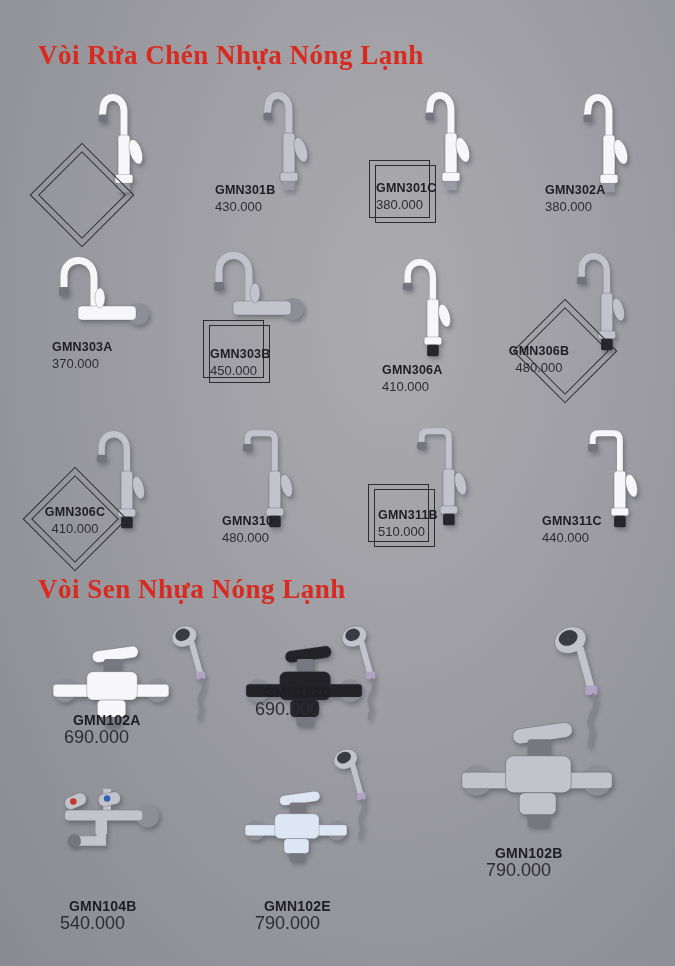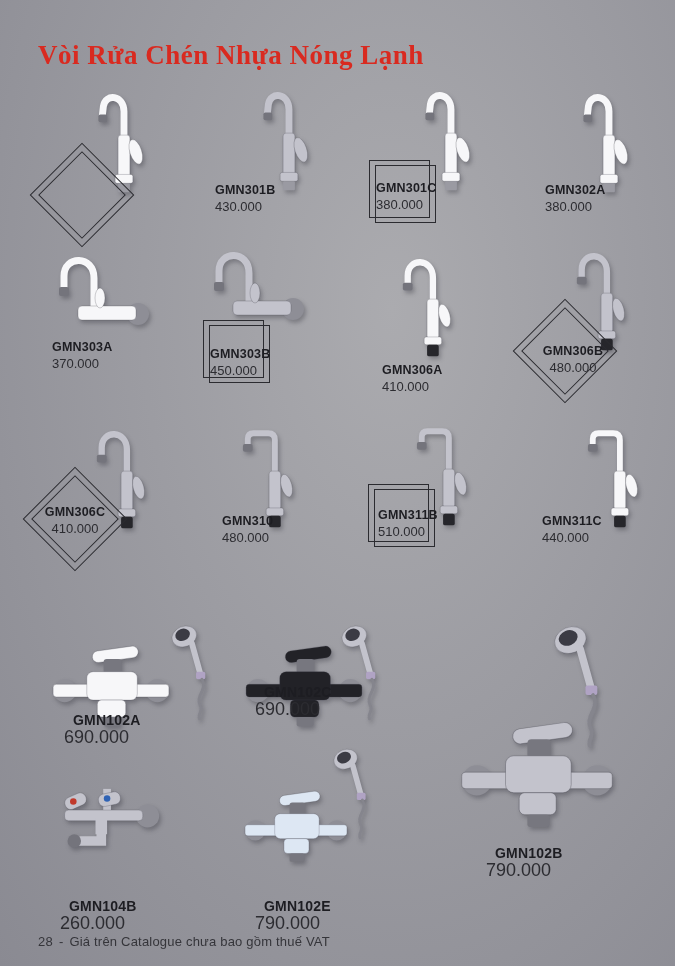--- a/index.html
+++ b/index.html
@@ -201,21 +201,21 @@
     <div class="price">370.000</div>
   </div>
   <div class="plabel" style="left:210px;top:347px">
     <div class="code">GMN303B</div>
     <div class="price">450.000</div>
   </div>
   <div class="plabel" style="left:382px;top:363px">
     <div class="code">GMN306A</div>
     <div class="price">410.000</div>
   </div>
-  <div class="plabel center" style="left:523px;top:344px;width:100px">
+  <div class="plabel center" style="left:489px;top:344px;width:100px">
     <div class="code">GMN306B</div>
     <div class="price">480.000</div>
   </div>
 
   <div class="plabel center" style="left:25px;top:505px;width:100px">
     <div class="code">GMN306C</div>
     <div class="price">410.000</div>
   </div>
   <div class="plabel" style="left:222px;top:514px">
     <div class="code">GMN310</div>
@@ -223,20 +223,21 @@
   </div>
   <div class="plabel" style="left:378px;top:508px">
     <div class="code">GMN311B</div>
     <div class="price">510.000</div>
   </div>
   <div class="plabel" style="left:542px;top:514px">
     <div class="code">GMN311C</div>
     <div class="price">440.000</div>
   </div>
 
+  <div class="sec-title" style="left:38px;top:574px">Vòi Sen Nhựa Nóng Lạnh</div>
 
   <svg class="art c-white" style="left:45px;top:638px" width="132" height="100">
       <use href="#s-mixer"></use>
     </svg>
   <svg class="art c-chrome" style="left:170px;top:624px" width="42" height="98">
       <use href="#s-shower"></use>
     </svg>
   <svg class="art c-black" style="left:238px;top:638px" width="132" height="100">
       <use href="#s-mixer"></use>
     </svg>
@@ -266,24 +267,21 @@
   <div class="plabel big" style="left:255px;top:684px">
     <div class="code">GMN102C</div>
     <div class="price">690.000</div>
   </div>
   <div class="plabel big" style="left:486px;top:845px">
     <div class="code">GMN102B</div>
     <div class="price">790.000</div>
   </div>
   <div class="plabel big" style="left:60px;top:898px">
     <div class="code">GMN104B</div>
-    <div class="price">260.000</div>
+    <div class="price">540.000</div>
   </div>
   <div class="plabel big" style="left:255px;top:898px">
     <div class="code">GMN102E</div>
     <div class="price">790.000</div>
   </div>
 
-  <div class="footer">
-    <span>28</span><span>-</span><span>Giá trên Catalogue chưa bao gồm thuế VAT</span>
-  </div>
 
 </div>
 
 </body></html>

